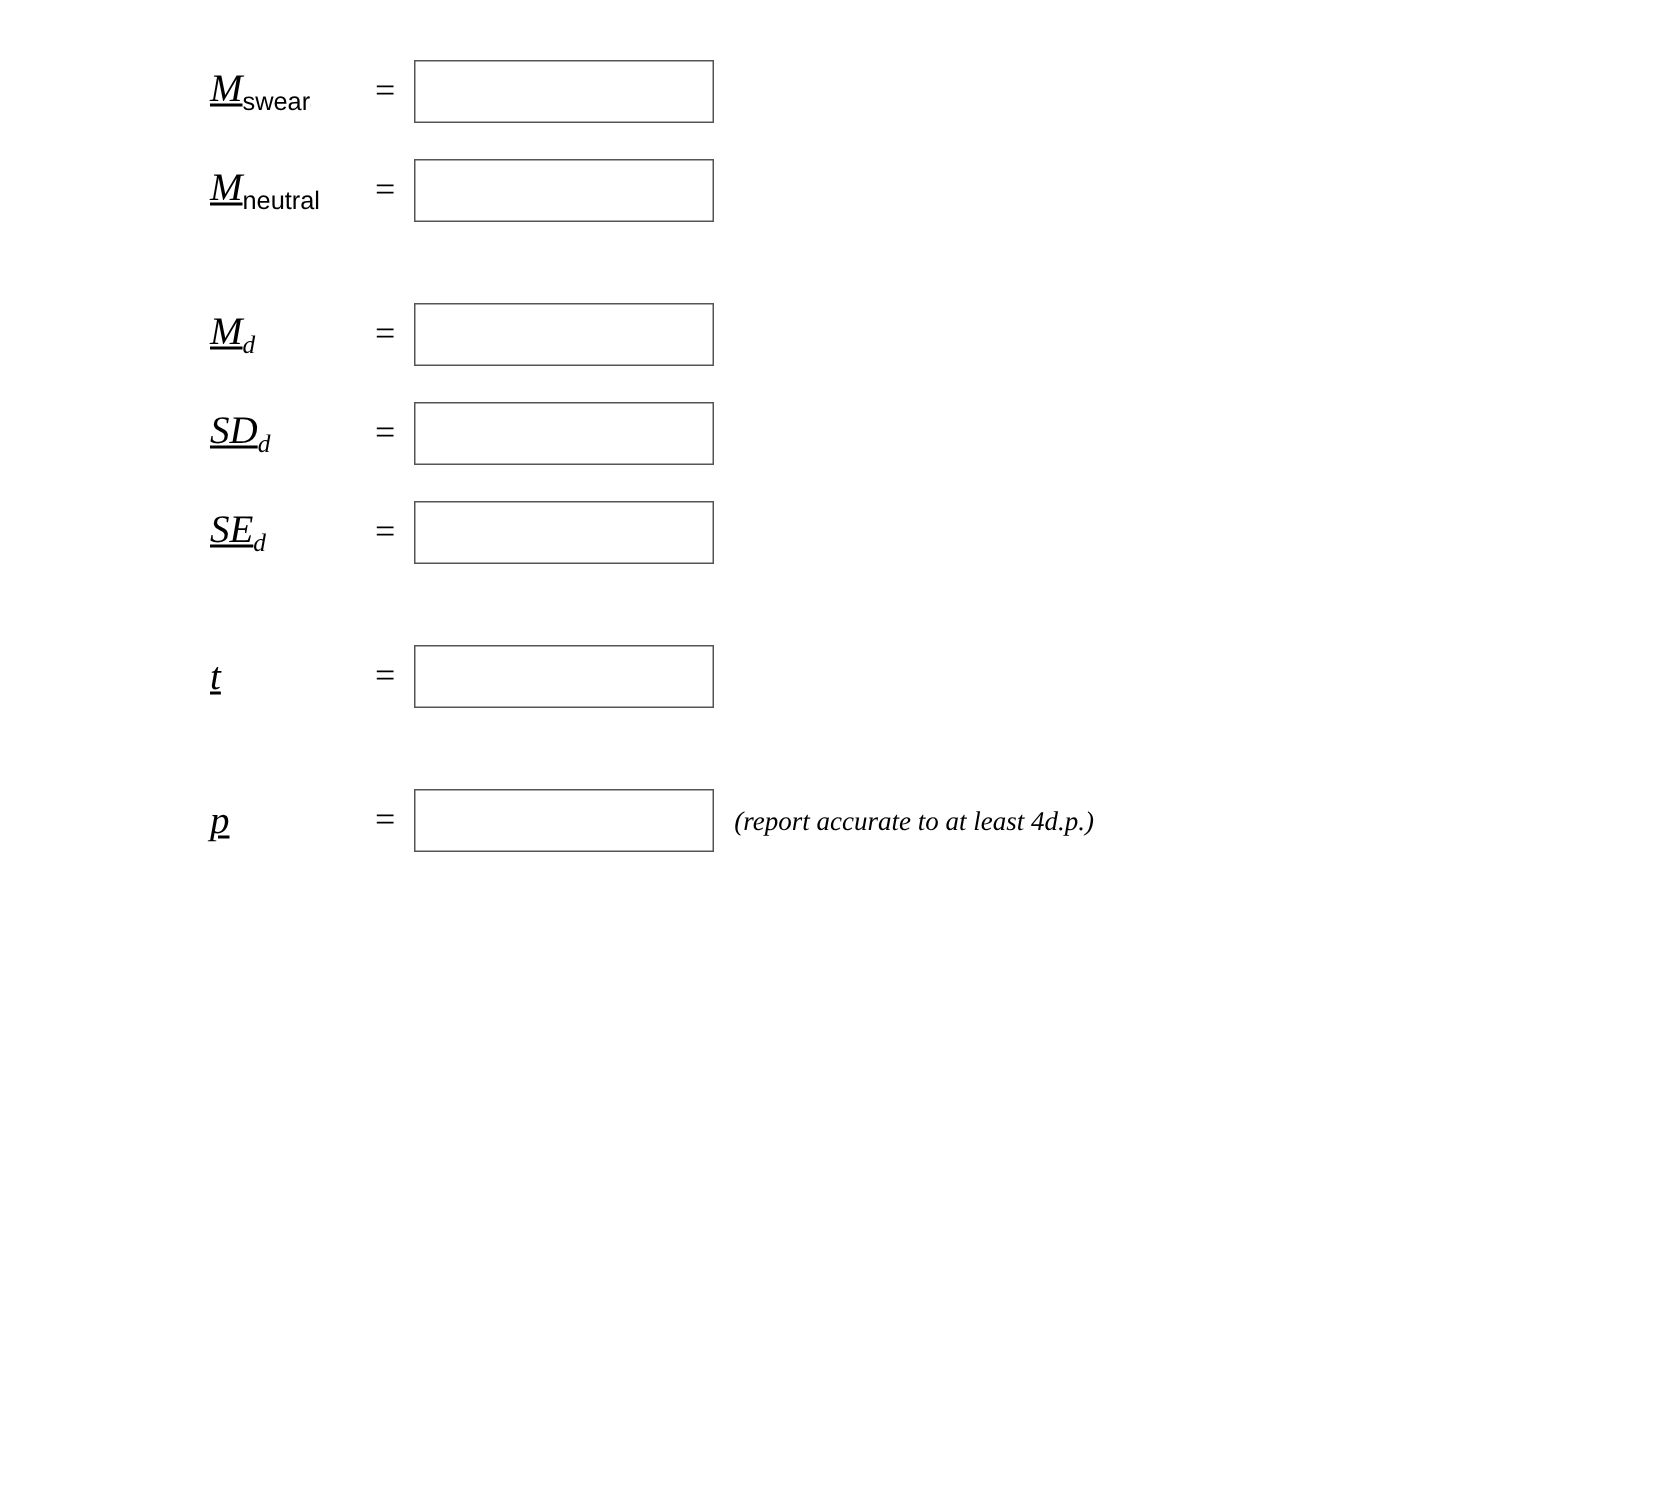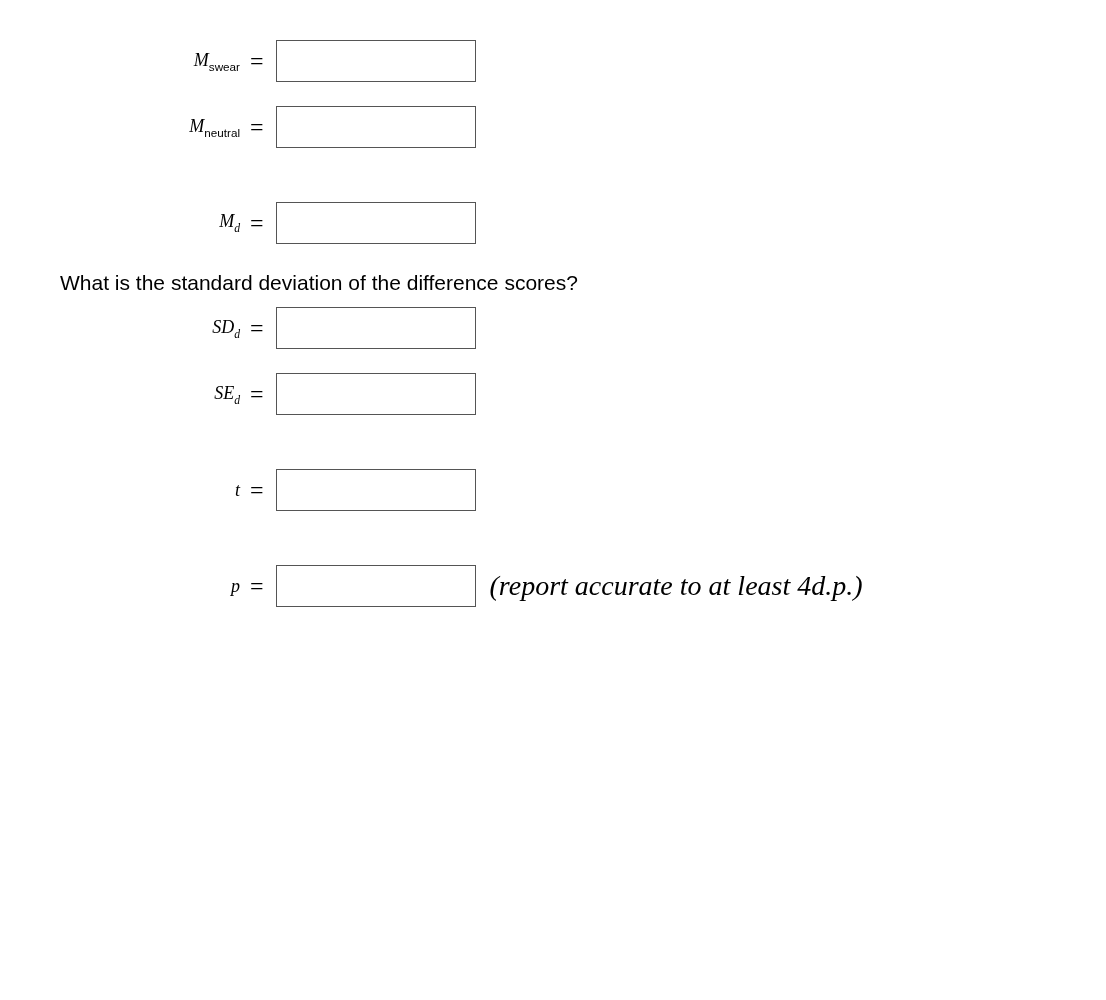--- a/index.html
+++ b/index.html
@@ -34,24 +34,24 @@
     }
 
     .formula-row {
       display: flex;
       align-items: center;
       margin-left: 80px;
       margin-bottom: 6px;
     }
 
     .formula-label {
-      font-size: 18px;
+      font-size: 26px;
       margin-right: 10px;
       min-width: 100px;
-      text-align: right;
+      text-decoration: underline;
     }
 
     .equals {
       font-size: 24px;
       margin-right: 12px;
     }
 
     .answer-box {
       border: 1.5px solid #555555;
       width: 200px;
@@ -59,21 +59,21 @@
       display: inline-block;
     }
 
     .spacer {
       height: 30px;
     }
 
     .inline-note {
       font-family: 'Times New Roman', Times, serif;
       font-style: italic;
-      font-size: 28px;
+      font-size: 18px;
       margin-left: 14px;
     }
 
     
     .math-italic {
       font-style: italic;
     }
 
     .subscript {
       font-size: 0.65em;
@@ -117,21 +117,20 @@
   <div class="formula-row">
     <span class="formula-label">
       <span class="math-italic">M</span><sub class="subscript-italic">d</sub>
     </span>
     <span class="equals">=</span>
     <input type="text" class="answer-box" id="input-m-d" style="">
   </div>
 </div>
 
 <div class="question-block">
-  <div class="question-text">What is the standard deviation of the difference scores?</div>
   <div class="formula-row">
     <span class="formula-label">
       <span class="math-italic">SD</span><sub class="subscript-italic">d</sub>
     </span>
     <span class="equals">=</span>
     <input type="text" class="answer-box" id="input-sd-d" style="">
   </div>
 </div>
 
 <div class="question-block">

